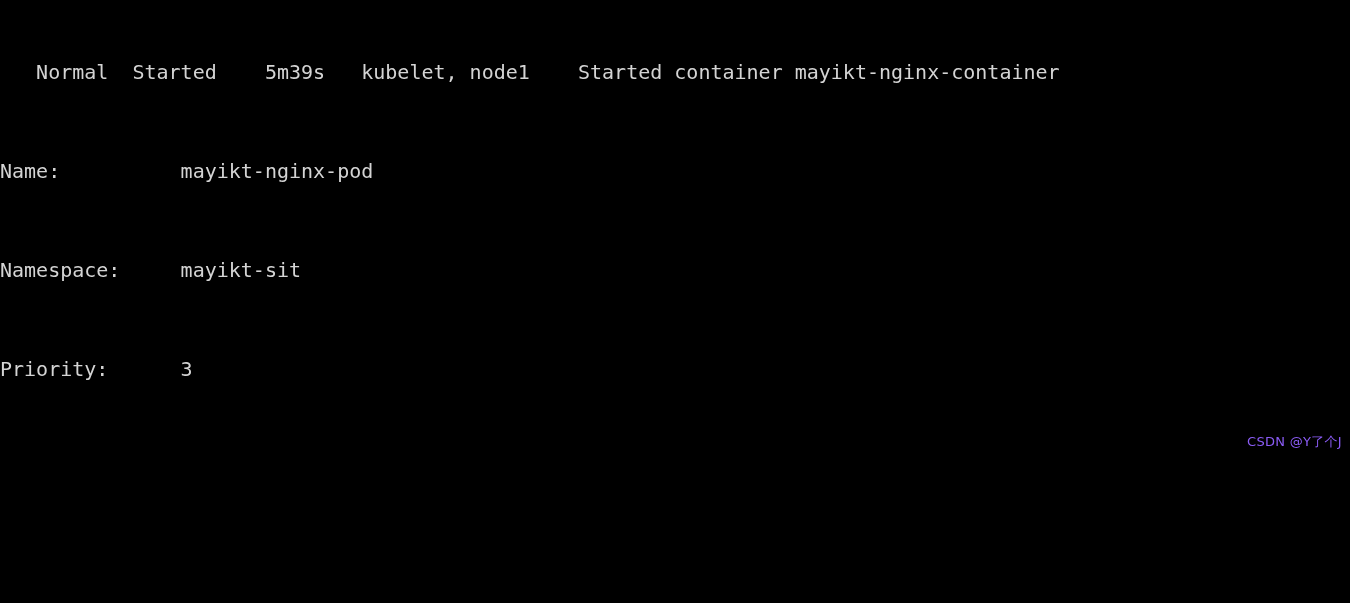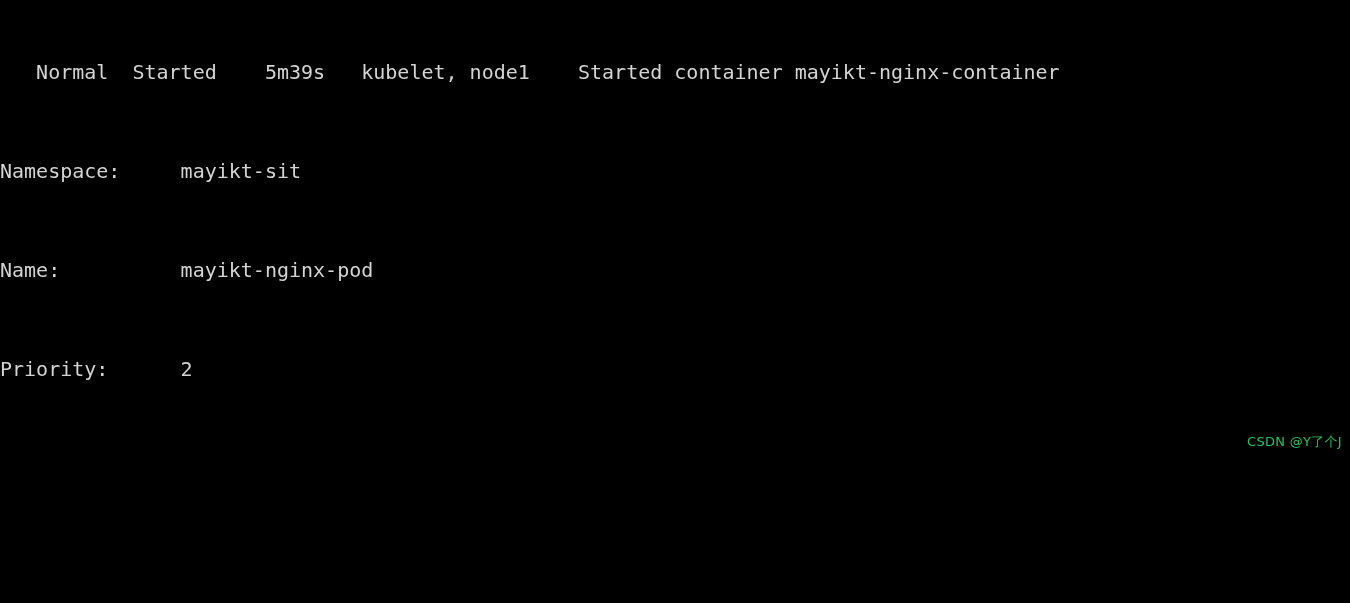--- a/index.html
+++ b/index.html
@@ -39,35 +39,35 @@
     white-space: pre;
     overflow: hidden;
     text-overflow: clip;
   }
   .watermark {
     position: absolute;
     right: 8px;
     bottom: 3px;
     font-family: "DejaVu Sans", "Liberation Sans", sans-serif;
     font-size: 13px;
-    color: #22c55e;
+    color: #8b5cf6;
     letter-spacing: 0.3px;
     white-space: nowrap;
     pointer-events: none;
   }
 </style>
 </head>
 <body>
 
 <div id="terminal">
   <div class="term-screen">
     <div class="term-line">   Normal  Started    5m39s   kubelet, node1    Started container mayikt-nginx-container</div>
+    <div class="term-line">Name:          mayikt-nginx-pod</div>
     <div class="term-line">Namespace:     mayikt-sit</div>
-    <div class="term-line">Name:          mayikt-nginx-pod</div>
-    <div class="term-line">Priority:      2</div>
+    <div class="term-line">Priority:      3</div>
     
     
     
     
     
     
     
     
     
     

